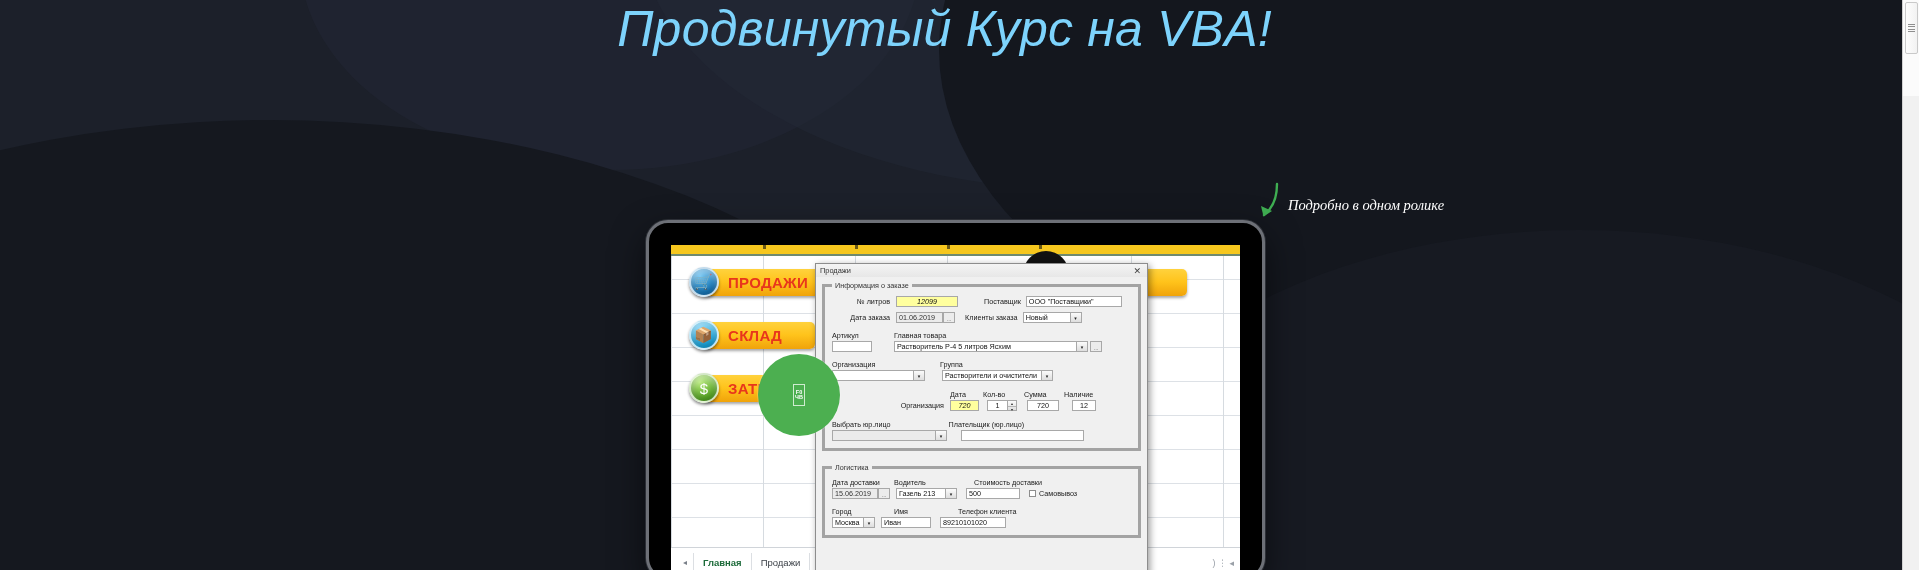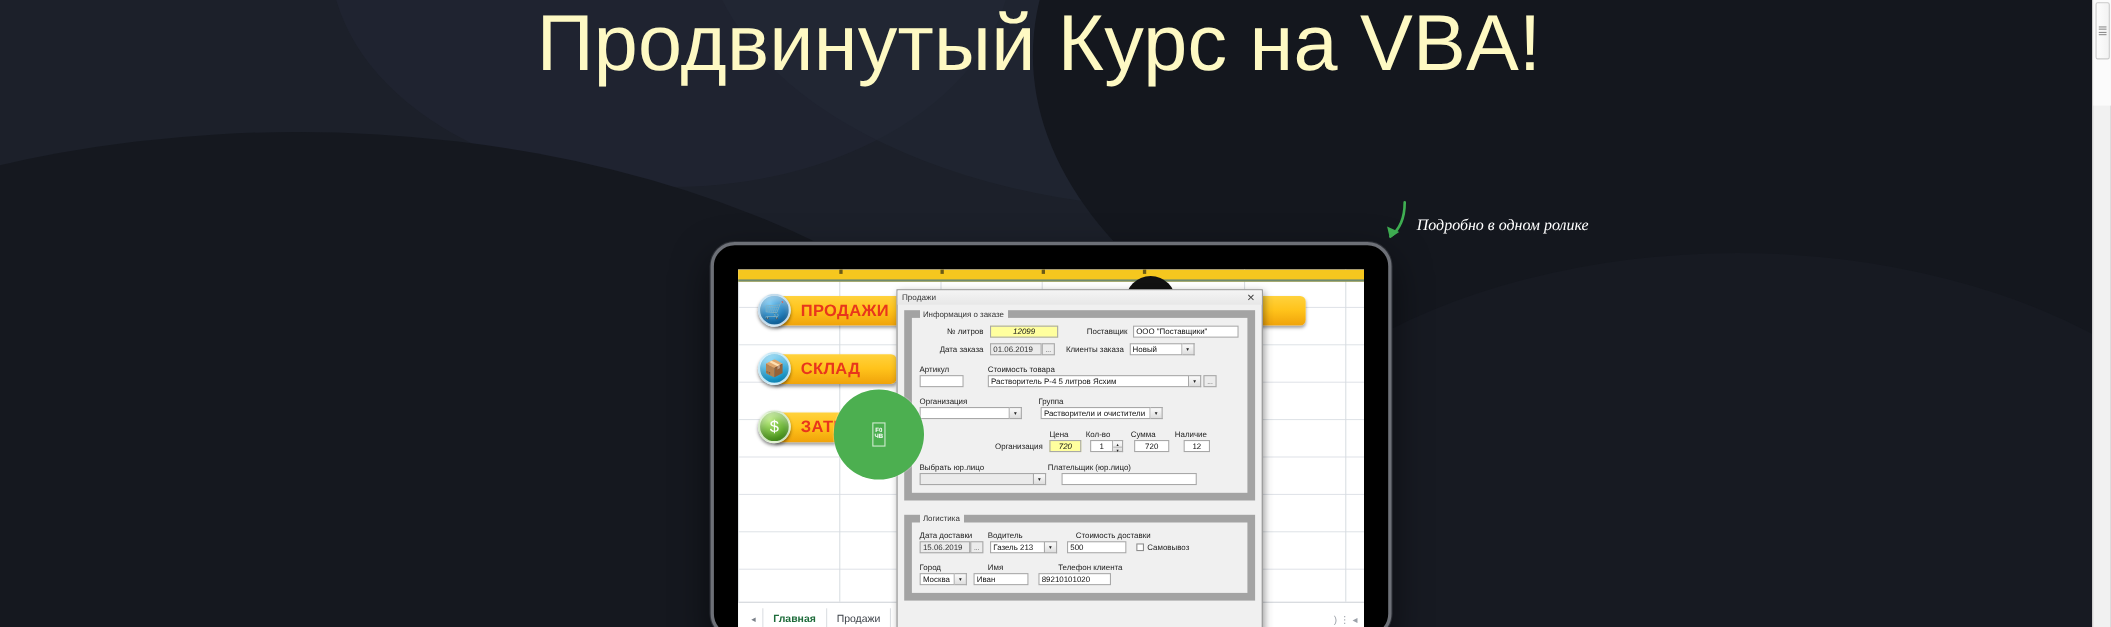--- a/index.html
+++ b/index.html
@@ -21,23 +21,24 @@
   .diag { position:absolute; width:700px; height:1100px; right:120px; top:-420px;
           background:linear-gradient(200deg, rgba(58,64,80,.30), rgba(28,32,42,0) 58%);
           transform:rotate(18deg); }
   .diag2 { position:absolute; width:520px; height:900px; right:-60px; top:-300px;
           background:linear-gradient(160deg, rgba(70,78,96,.22), rgba(28,32,42,0) 60%);
           transform:rotate(-12deg); }
 
   
   #hero { position:absolute; left:0; right:30px; top:0; text-align:center; }
   #title {
-    font-size:72px; line-height:1.02; font-weight:400;
-    color:#fef9c3; letter-spacing:.2px; padding-top:4px;
+    font-size:50px; line-height:1.02; font-weight:400;
+    color:#7dd3fc; letter-spacing:.2px; padding-top:4px;
     white-space:nowrap;
+    font-style:italic;
   }
   #subtitle {
     font-size:48px; line-height:1.05; font-weight:400;
     color:#f4f6fb; letter-spacing:.2px; margin-top:8px; white-space:nowrap;
   }
 
   
   #note { position:absolute; left:1258px; top:186px; display:flex; align-items:flex-start; }
   #note-arrow { width:22px; height:38px; flex:0 0 auto; margin-top:-4px; }
   #note-text {
@@ -122,21 +123,21 @@
     position:absolute; left:144px; top:18px; width:333px; height:342px;
     background:#f0f0f0; border:1px solid #8d8d8d;
     box-shadow:2px 2px 7px rgba(0,0,0,.4); z-index:6;
     font-size:7.4px; color:#1a1a1a;
   }
   #form-title { height:13px; display:flex; align-items:center; padding:0 4px;
     background:linear-gradient(to bottom,#f4f4f4,#e7e7e7); font-size:7.4px; color:#333; }
   #form-title .t { flex:1; }
   #form-close { font-size:9px; color:#444; cursor:default; padding:0 2px; }
 
-  fieldset { border:7px solid #a3a3a3; margin:4px 6px 12px 6px; padding:4px 7px 7px 7px; }
+  fieldset { border:3px solid #a3a3a3; margin:4px 6px 12px 6px; padding:4px 7px 7px 7px; }
   legend { padding:0 3px; font-size:7.2px; color:#333; }
 
   .fr { display:flex; align-items:center; margin-top:5px; }
   .lbl { font-size:7.2px; color:#1a1a1a; white-space:nowrap; }
   .inp {
     background:#fff; border:1px solid #a8a8a8; height:11px;
     font-size:7.2px; padding:0 2px; display:flex; align-items:center;
     color:#111; font-family:"Liberation Sans", sans-serif;
   }
   .inp.y { background:#ffff9e;font-style:italic; }
@@ -271,21 +272,21 @@
           <div class="btn3">...</div>
           <span class="lbl" style="margin-left:10px">Клиенты заказа</span>
           <div style="display:flex; margin-left:5px">
             <div class="inp" style="width:48px">Новый</div>
             <div class="ddn">▾</div>
           </div>
         </div>
 
         <div class="fr" style="margin-top:8px; align-items:flex-end">
           <span class="lbl" style="width:40px">Артикул</span>
-          <span class="lbl" style="margin-left:22px">Стоимость товара</span>
+          <span class="lbl" style="margin-left:22px">Главная товара</span>
         </div>
         <div class="fr" style="margin-top:1px">
           <div class="inp" style="width:40px"></div>
           <div style="display:flex; margin-left:22px">
             <div class="inp" style="width:183px">Растворитель Р-4 5 литров Ясхим</div>
             <div class="ddn">▾</div>
           </div>
           <div class="btn3" style="margin-left:2px">...</div>
         </div>
 
@@ -299,21 +300,21 @@
             <div class="ddn">▾</div>
           </div>
           <div style="display:flex; margin-left:17px">
             <div class="inp" style="width:100px">Растворители и очистители</div>
             <div class="ddn">▾</div>
           </div>
         </div>
 
         <div class="fr" style="margin-top:9px; align-items:flex-end">
           <span class="lbl" style="width:118px"></span>
-          <span class="lbl" style="width:33px">Цена</span>
+          <span class="lbl" style="width:33px">Дата</span>
           <span class="lbl" style="width:41px">Кол-во</span>
           <span class="lbl" style="width:40px">Сумма</span>
           <span class="lbl">Наличие</span>
         </div>
         <div class="fr" style="margin-top:1px">
           <div style="width:118px; text-align:right; padding-right:6px" class="lbl">Организация</div>
           <div class="inp y" style="width:29px; justify-content:center">720</div>
           <div style="display:flex; margin-left:8px">
             <div class="inp" style="width:21px; justify-content:center">1</div>
             <div class="spin">

